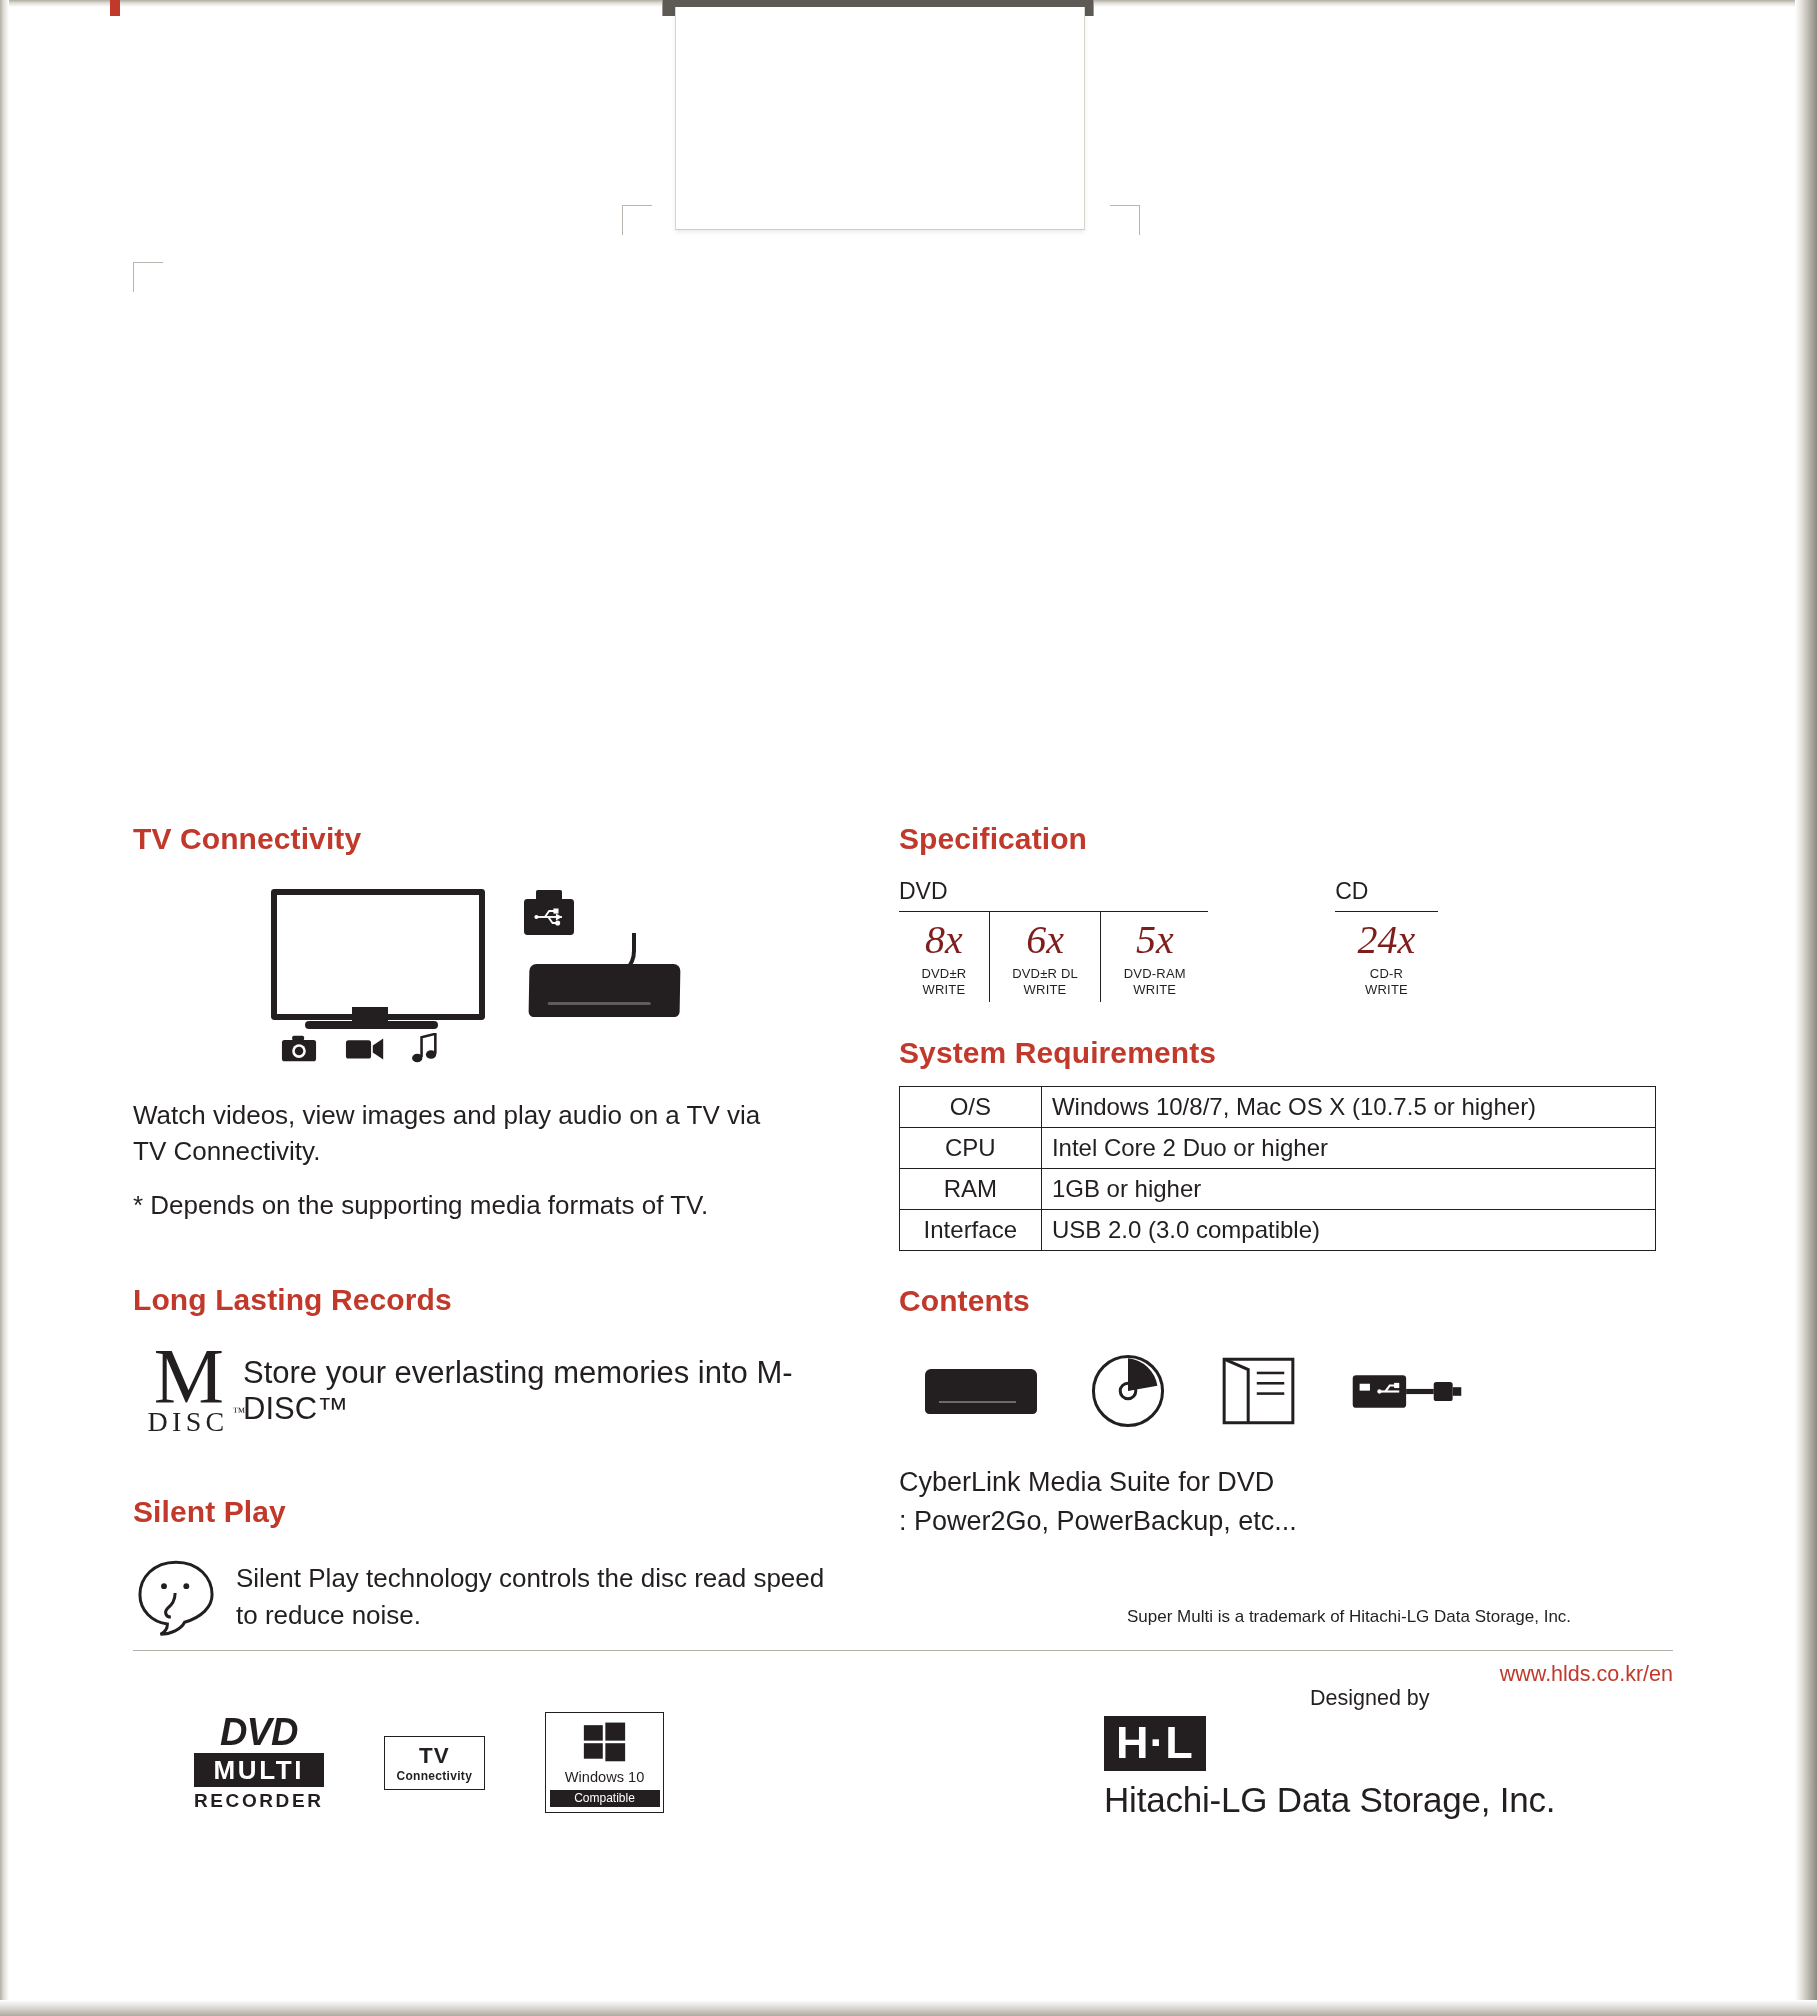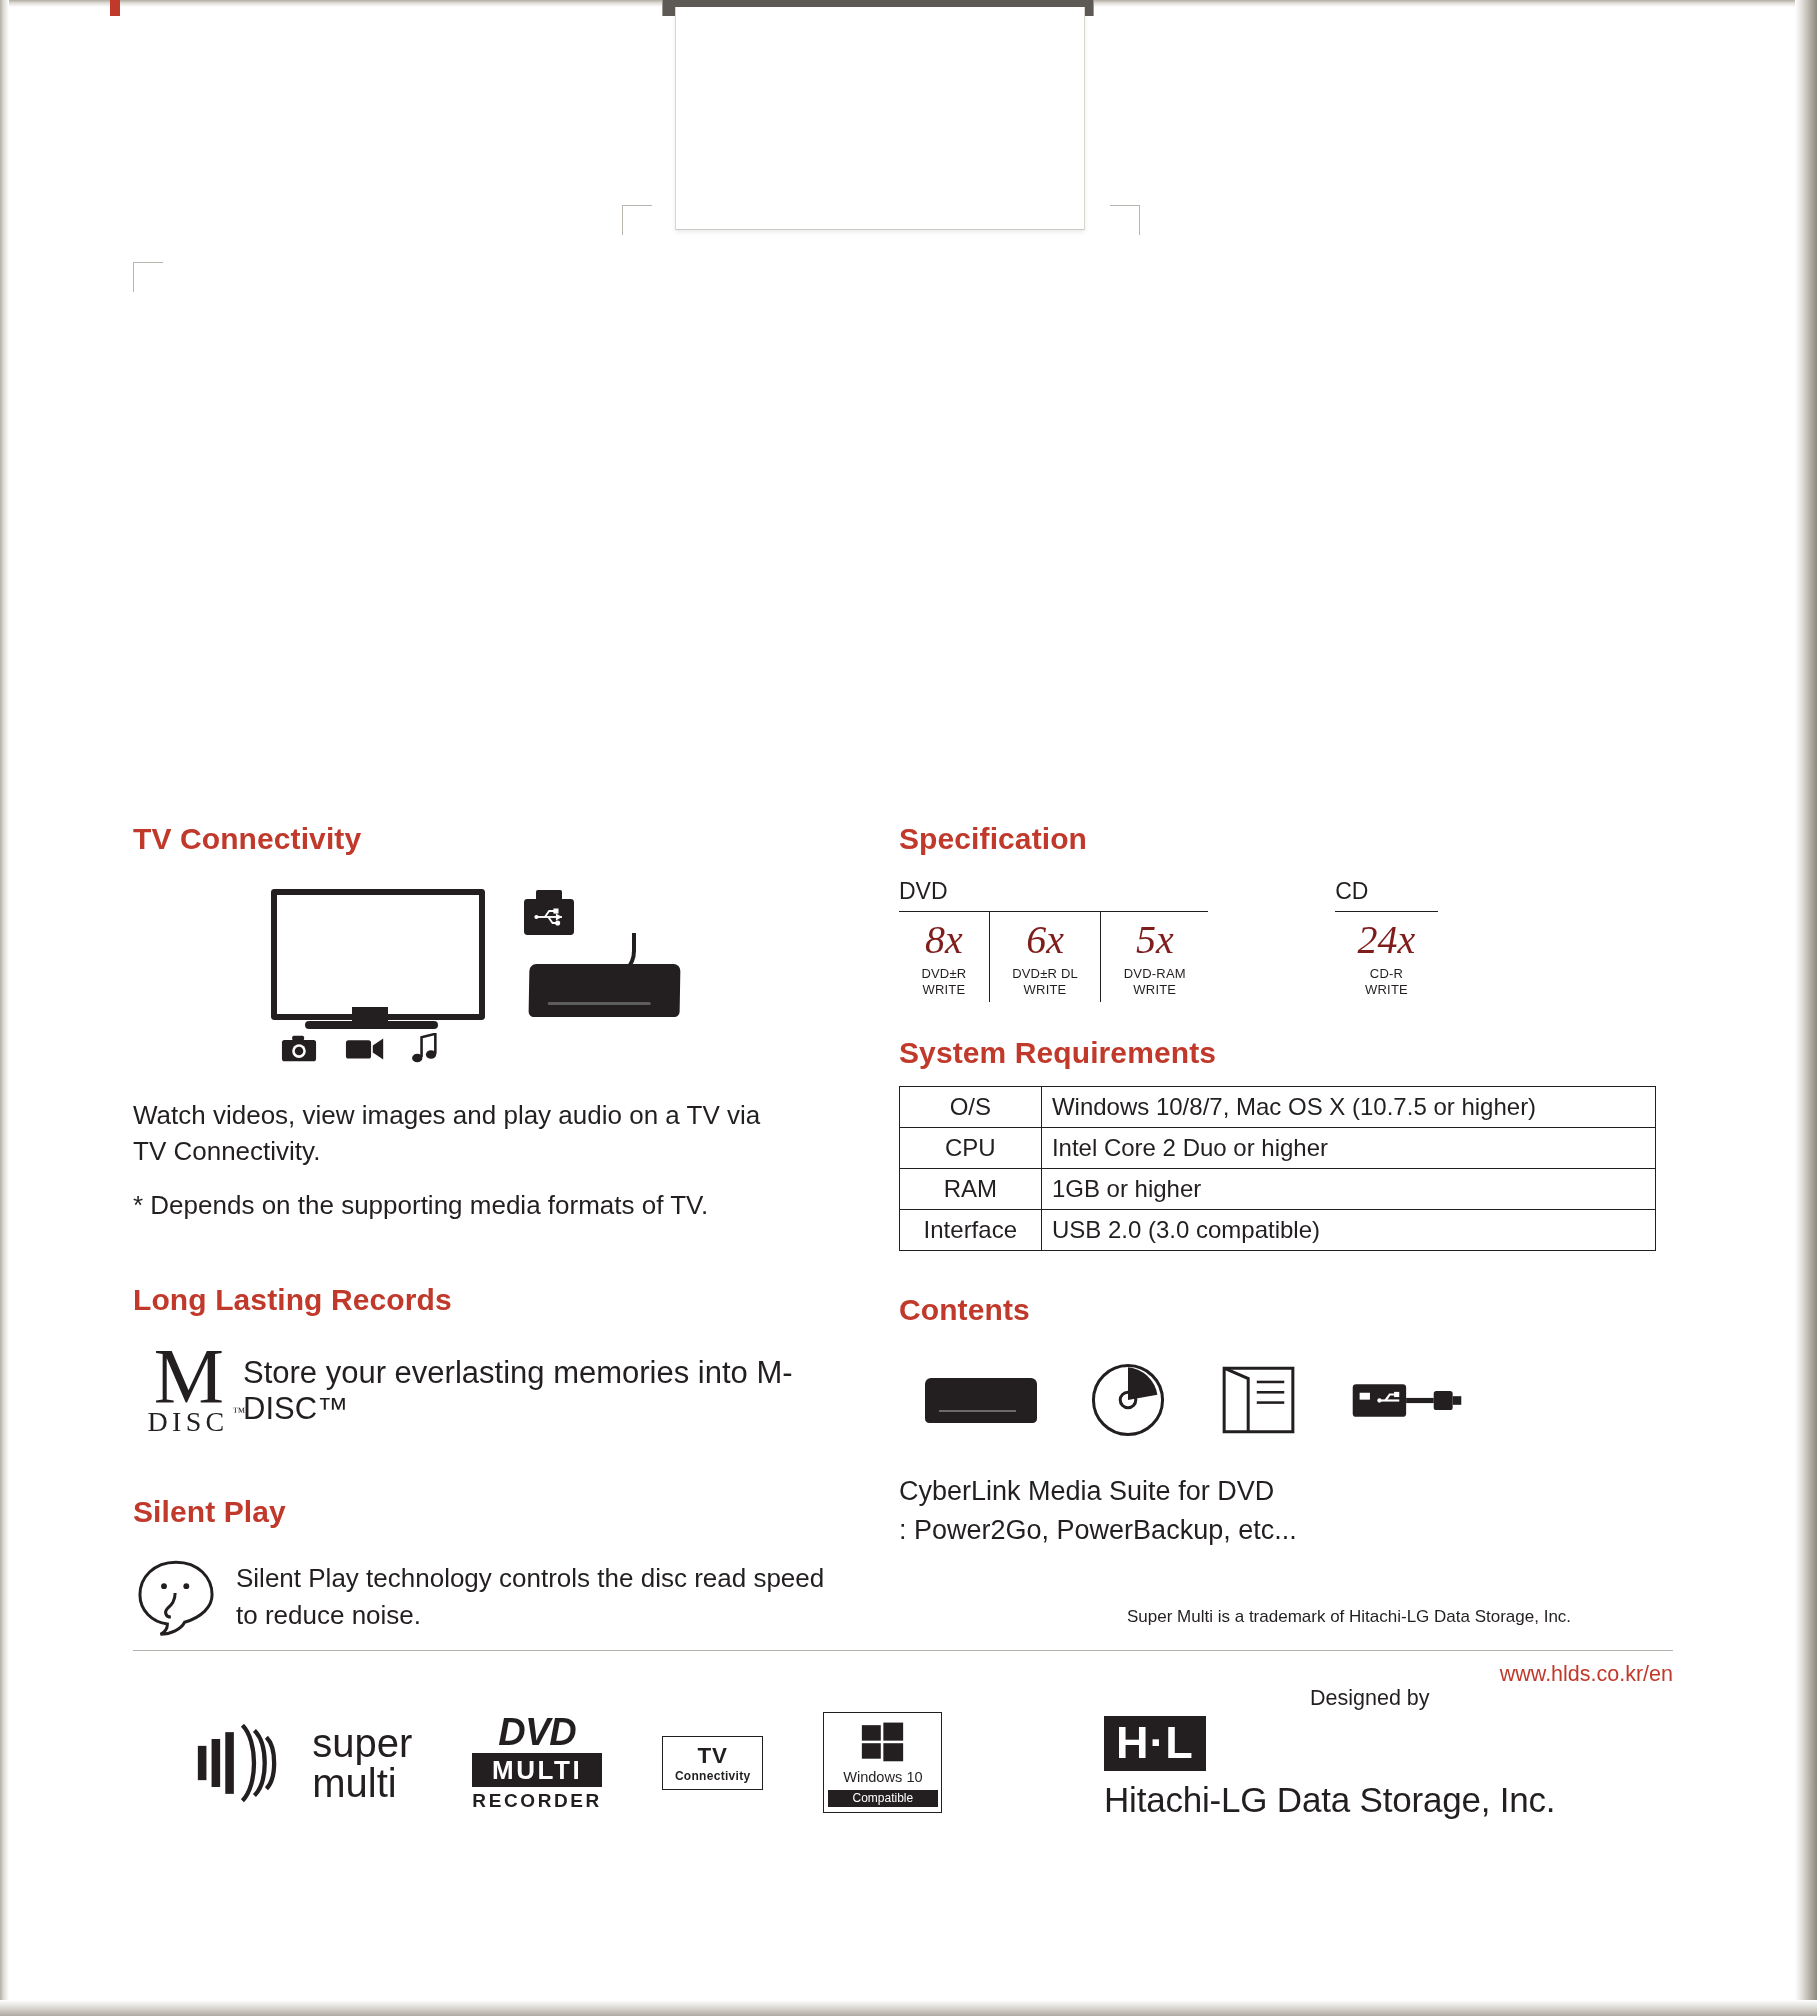--- a/index.html
+++ b/index.html
@@ -630,21 +630,21 @@
           <td class="sr-key">RAM</td>
           <td>1GB or higher</td>
         </tr>
         <tr>
           <td class="sr-key">Interface</td>
           <td>USB 2.0 (3.0 compatible)</td>
         </tr>
       </tbody>
         </table>
 
-      <h2 class="section" style="margin-top:42px;">Contents</h2>
+      <h2 class="section" style="margin-top:33px;">Contents</h2>
 
       <div class="contents-icons">
         <div class="ci-odd"></div>
         <svg width="76" height="76" viewBox="0 0 88 88">
           <circle cx="44" cy="44" r="40" fill="none" stroke="#231f20" stroke-width="3.5"></circle>
           <circle cx="44" cy="44" r="9" fill="none" stroke="#231f20" stroke-width="3.5"></circle>
           <path d="M44 44 L44 6 A38 38 0 0 1 78 38 Z" fill="#231f20"></path>
         </svg>
         <svg width="79" height="74" viewBox="0 0 92 86">
           <path d="M6 6 H58 L86 6 V80 H34 L6 80 Z" fill="none" stroke="#231f20" stroke-width="3.5"></path>
@@ -673,38 +673,20 @@
         <div>: Power2Go, PowerBackup, etc...</div>
       </div>
     </div>
 
     <div class="trademark">Super Multi is a trademark of Hitachi-LG Data Storage, Inc.</div>
     <div class="hr"></div>
     <div class="website">www.hlds.co.kr/en</div>
 
     <div class="logos">
 
-      <div class="sm-logo">
-        <svg width="108" height="96" viewBox="0 0 125 112">
-          <g fill="#231f20">
-            <rect x="4" y="36" width="10" height="40"></rect>
-            <rect x="20" y="28" width="10" height="56"></rect>
-            <rect x="36" y="20" width="10" height="72"></rect>
-          </g>
-          <g fill="none" stroke="#231f20" stroke-width="5">
-            <path d="M56 12 C74 30 74 82 56 100"></path>
-            <path d="M70 18 C86 34 86 78 70 94"></path>
-            <path d="M84 26 C96 38 96 74 84 86"></path>
-          </g>
-        </svg>
-        <div class="sm-text">
-          <div>super</div>
-          <div>multi</div>
-        </div>
-      </div>
 
       <div class="dvd-logo">
         <div class="dvd-top">DVD</div>
         <div class="dvd-multi">MULTI</div>
         <div class="dvd-rec">RECORDER</div>
       </div>
 
       <div class="tvc-logo">
         <div class="tvc-top">TV</div>
         <div class="tvc-bot">Connectivity</div>

